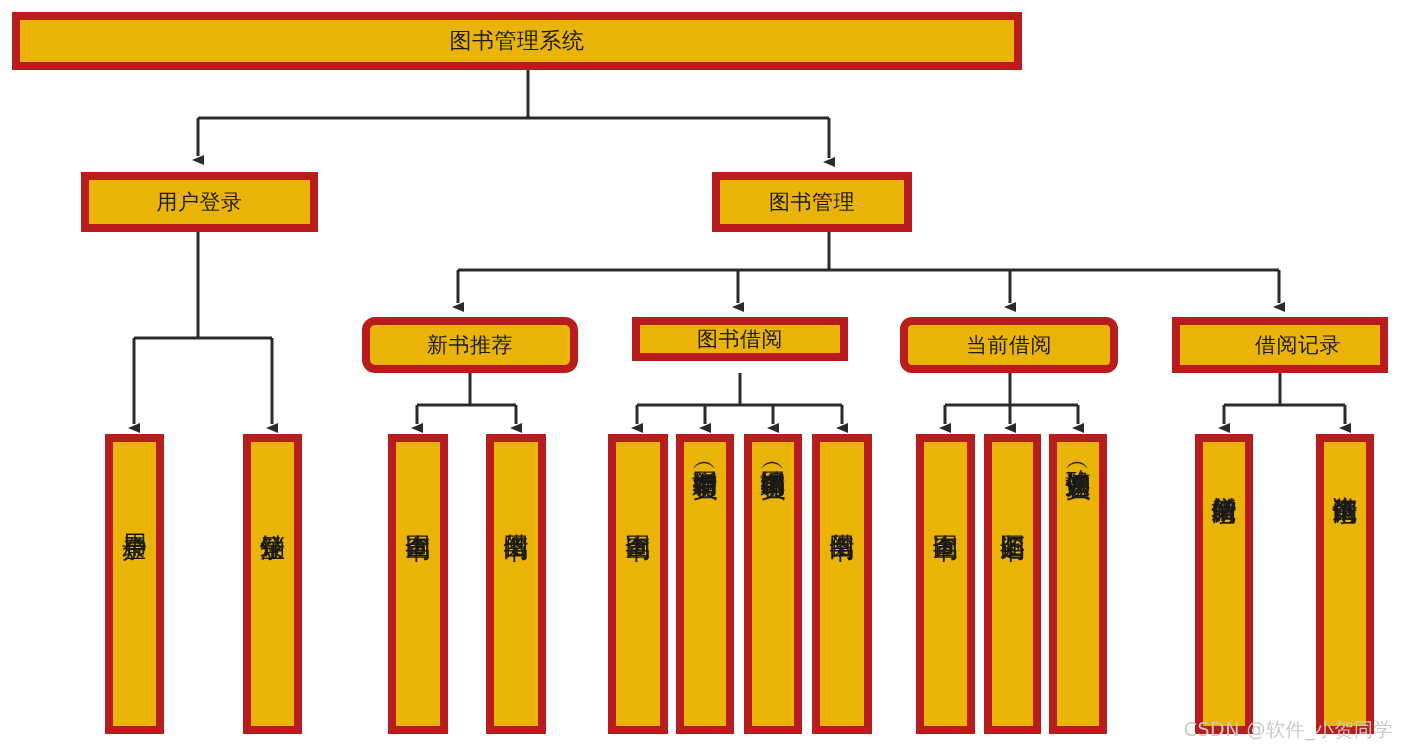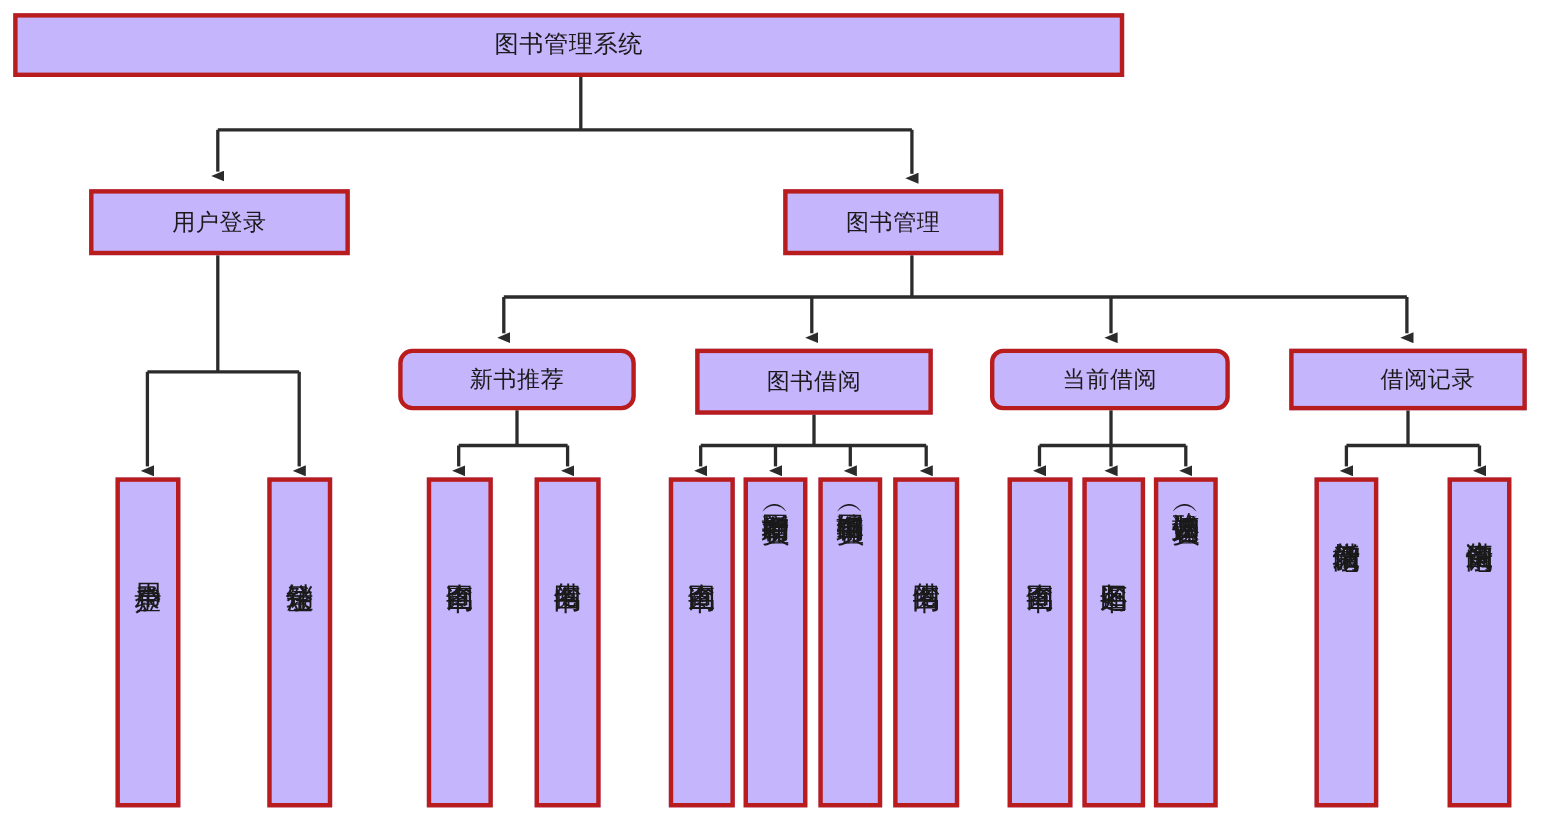--- a/index.html
+++ b/index.html
@@ -20,26 +20,27 @@
   #diagram-svg {
     position: absolute;
     left: 0;
     top: 0;
     width: 1405px;
     height: 747px;
   }
   .node {
     position: absolute;
     box-sizing: border-box;
-    border: 4px solid #b91c1c;
-    background: #c4b5fd;
+    border: 8px solid #b91c1c;
+    background: #eab308;
     display: flex;
     align-items: center;
     justify-content: center;
     color: #1a1a1a;
+    font-family: Liberation Serif, serif;
   }
   .node-label {
     display: block;
     text-align: center;
     line-height: 1.0;
     color: #1a1a1a;
     letter-spacing: 0.5px;
   }
   .node.horizontal .node-label {
     font-size: 21px;
@@ -136,21 +137,21 @@
   <div class="node horizontal" style="left:81px; top:172px; width:237px; height:60px;">
     <span class="node-label">用户登录</span>
   </div>
   <div class="node horizontal" style="left:712px; top:172px; width:200px; height:60px;">
     <span class="node-label">图书管理</span>
   </div>
 
   <div class="node horizontal" style="left:362px; top:317px; width:216px; height:56px;border-radius:13px;">
     <span class="node-label">新书推荐</span>
   </div>
-  <div class="node horizontal" style="left:632px; top:317px; width:216px; height:60px;">
+  <div class="node horizontal" style="left:632px; top:317px; width:216px; height:44px;">
     <span class="node-label">图书借阅</span>
   </div>
   <div class="node horizontal" style="left:900px; top:317px; width:218px; height:56px;border-radius:12px;">
     <span class="node-label">当前借阅</span>
   </div>
   <div class="node horizontal" style="left:1172px; top:317px; width:216px; height:56px;padding-left:36px;">
     <span class="node-label">借阅记录</span>
   </div>
 
   <div class="node leaf" style="left:105px; top:434px; width:59px; height:300px; padding-top:72px;">
@@ -190,13 +191,14 @@
     <span class="node-label">确认归还（管理员）</span>
   </div>
 
   <div class="node leaf" style="left:1195px; top:434px; width:58px; height:300px; padding-top:34px;">
     <span class="node-label">新增借阅记录</span>
   </div>
   <div class="node leaf" style="left:1316px; top:434px; width:58px; height:300px; padding-top:34px;">
     <span class="node-label">查询借阅记录</span>
   </div>
 
+  <div class="watermark">CSDN @软件_小贺同学</div>
 </div>
 
 </body></html>

